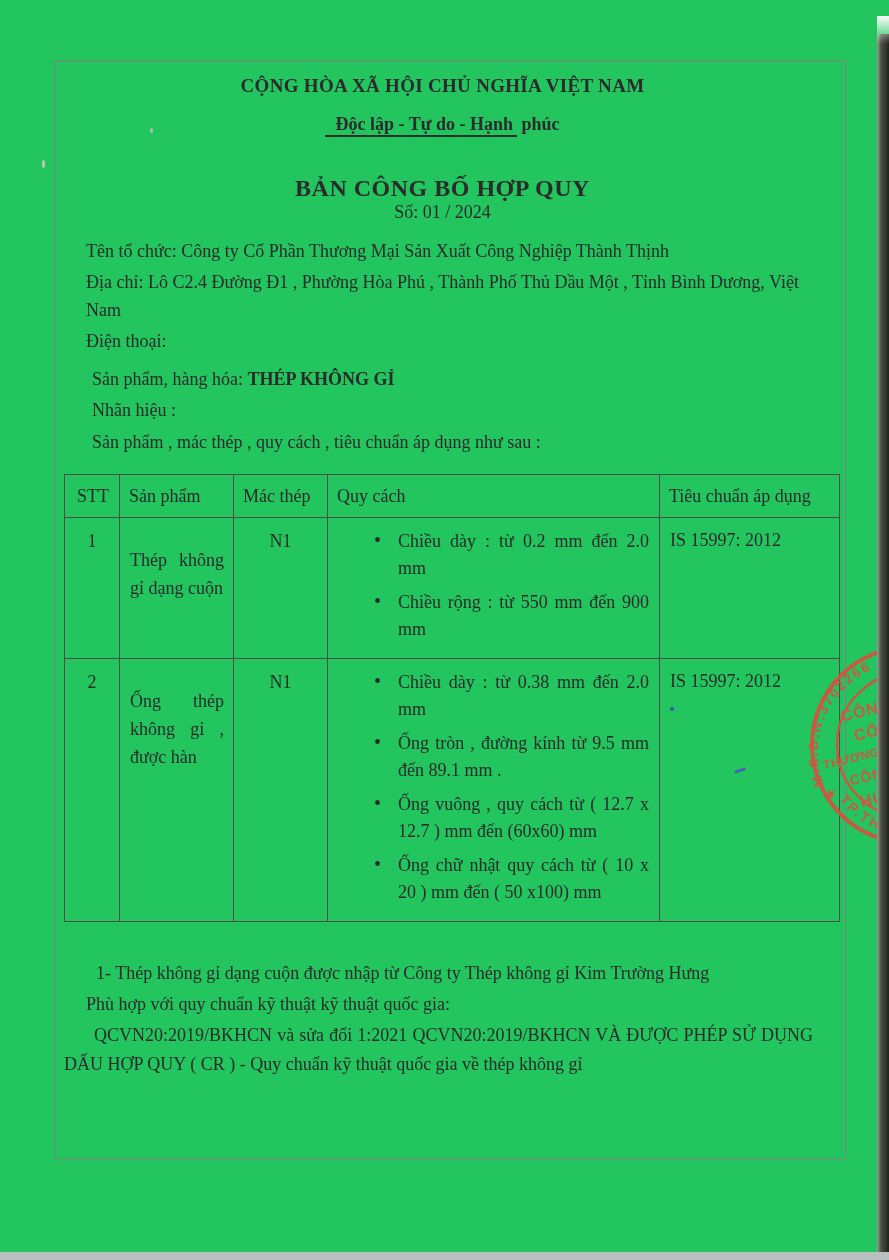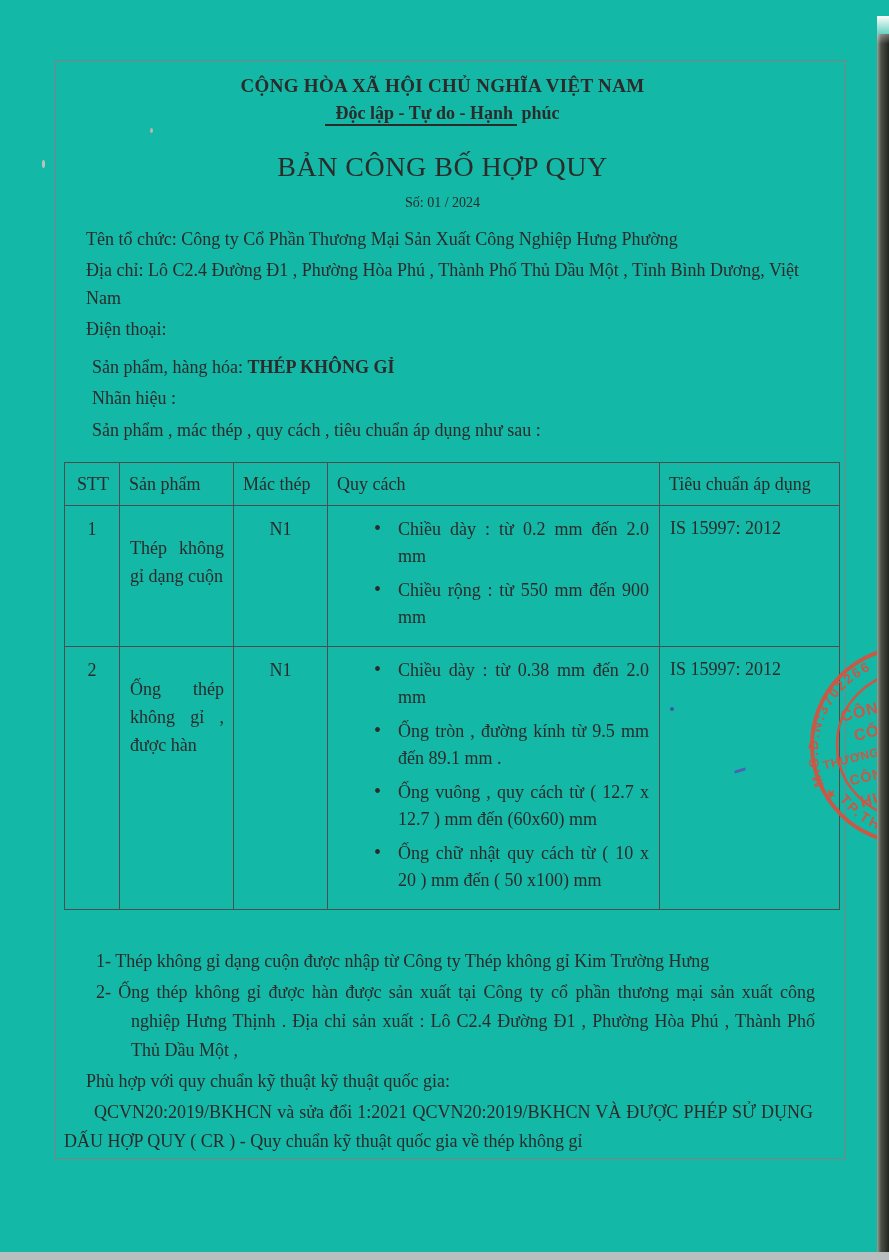--- a/index.html
+++ b/index.html
@@ -1,20 +1,20 @@
 <!DOCTYPE html>
 <html><head>
 <meta charset="utf-8">
 <style>
   * { margin:0; padding:0; box-sizing:border-box; }
   html,body { width:889px; height:1260px; }
   body { background:#e8e8e8; }
   .page {
     position:relative; width:889px; height:1260px;
-    background:#14b8a6; overflow:hidden;
+    background:#22c55e; overflow:hidden;
     font-family:"Liberation Serif", serif;
     color:#2b2b2b;
   }
   
   .scan-band-right {
     position:absolute; left:877px; top:34px; width:12px; height:1220px;
     background:linear-gradient(to right,#9aa094 0%, #4a4e44 35%, #22251d 100%);
     z-index:30;
   }
   .scan-band-right::before{
@@ -28,24 +28,24 @@
   .speck { position:absolute; border-radius:50%; z-index:5; }
 
   
   .frame {
     position:absolute; left:55px; top:60px; width:791px; height:1099px;
     border:1px solid #828282;
     padding:12px 16px 0 0;
   }
   .center { text-align:center; }
   .nat-line1 { font-size:19px; font-weight:bold; letter-spacing:.3px; margin-top:2px; }
-  .motto { font-size:18px; font-weight:bold; margin-top:6px; }
+  .motto { font-size:18px; font-weight:bold; margin-top:17px; }
   .motto .ul { border-bottom:2px solid #2b2b2b; padding:0 4px 1px 10px; }
-  .doc-title { font-size:28px; font-weight:normal; margin-top:27px; letter-spacing:.5px; }
-  .doc-no { font-size:14px; margin-top:12px; }
+  .doc-title { font-size:24px; font-weight:bold; margin-top:40px; letter-spacing:.5px; }
+  .doc-no { font-size:18px; margin-top:0; }
 
   .body-block { margin:14px 14px 0 30px; font-size:18px; line-height:28.5px; }
   .body-block p { margin-bottom:2px; }
   .p-product { margin-top:10px; padding-left:6px; }
   .p-brand   { padding-left:6px; }
   .p-intro   { margin-top:4px; padding-left:6px; }
   .bold { font-weight:bold; }
 
   
   table.spec {
@@ -93,21 +93,21 @@
 
   <div class="frame">
 
     <div class="center nat-line1">CỘNG HÒA XÃ HỘI CHỦ NGHĨA VIỆT NAM</div>
     <div class="center motto"><span class="ul">Độc lập - Tự do - Hạnh</span><span> phúc</span></div>
 
     <div class="center doc-title">BẢN CÔNG BỐ HỢP QUY</div>
     <div class="center doc-no">Số: 01 / 2024</div>
 
     <div class="body-block">
-      <p>Tên tổ chức: Công ty Cổ Phần Thương Mại Sản Xuất Công Nghiệp Hưng Phường</p>
+      <p>Tên tổ chức: Công ty Cổ Phần Thương Mại Sản Xuất Công Nghiệp Thành Thịnh</p>
       <p>Địa chỉ: Lô C2.4 Đường Đ1 , Phường Hòa Phú , Thành Phố Thủ Dầu Một , Tỉnh Bình Dương, Việt Nam</p>
       <p>Điện thoại:</p>
       <p class="p-product"><span>Sản phẩm, hàng hóa: </span><span class="bold">THÉP KHÔNG GỈ</span></p>
       <p class="p-brand">Nhãn hiệu :</p>
       <p class="p-intro">Sản phẩm , mác thép , quy cách , tiêu chuẩn áp dụng như sau :</p>
     </div>
 
     <table class="spec">
       <colgroup>
           <col class="c1">
@@ -150,21 +150,20 @@
               <li>Ống chữ nhật quy cách từ ( 10 x 20 ) mm đến ( 50 x100) mm</li>
             </ul>
           </td>
           <td class="tc">IS 15997: 2012</td>
         </tr>
       </tbody>
     </table>
 
     <div class="notes">
       <p class="n-first">1-  Thép không gỉ dạng cuộn được nhập từ Công ty Thép không gỉ Kim Trường Hưng</p>
-      <p class="n-hang">2-  Ống thép không gỉ được hàn được sản xuất tại Công ty cổ phần thương mại sản xuất công nghiệp Hưng Thịnh . Địa chỉ sản xuất : Lô C2.4 Đường Đ1 , Phường Hòa Phú , Thành Phố Thủ Dầu Một ,</p>
       <p>Phù hợp với quy chuẩn kỹ thuật kỹ thuật quốc gia:</p>
     </div>
     <p class="conformity">QCVN20:2019/BKHCN  và  sửa  đổi  1:2021  QCVN20:2019/BKHCN  VÀ  ĐƯỢC PHÉP SỬ DỤNG DẤU HỢP QUY ( CR ) -  Quy chuẩn kỹ thuật quốc gia về thép không gỉ</p>
 
   </div>
 
   <svg class="stamp" viewBox="0 0 230 230">
     <g fill="none" stroke="#d9503f">
       <circle cx="115" cy="113" r="98" stroke-width="4"></circle>
       <circle cx="115" cy="113" r="73" stroke-width="2.5"></circle>

